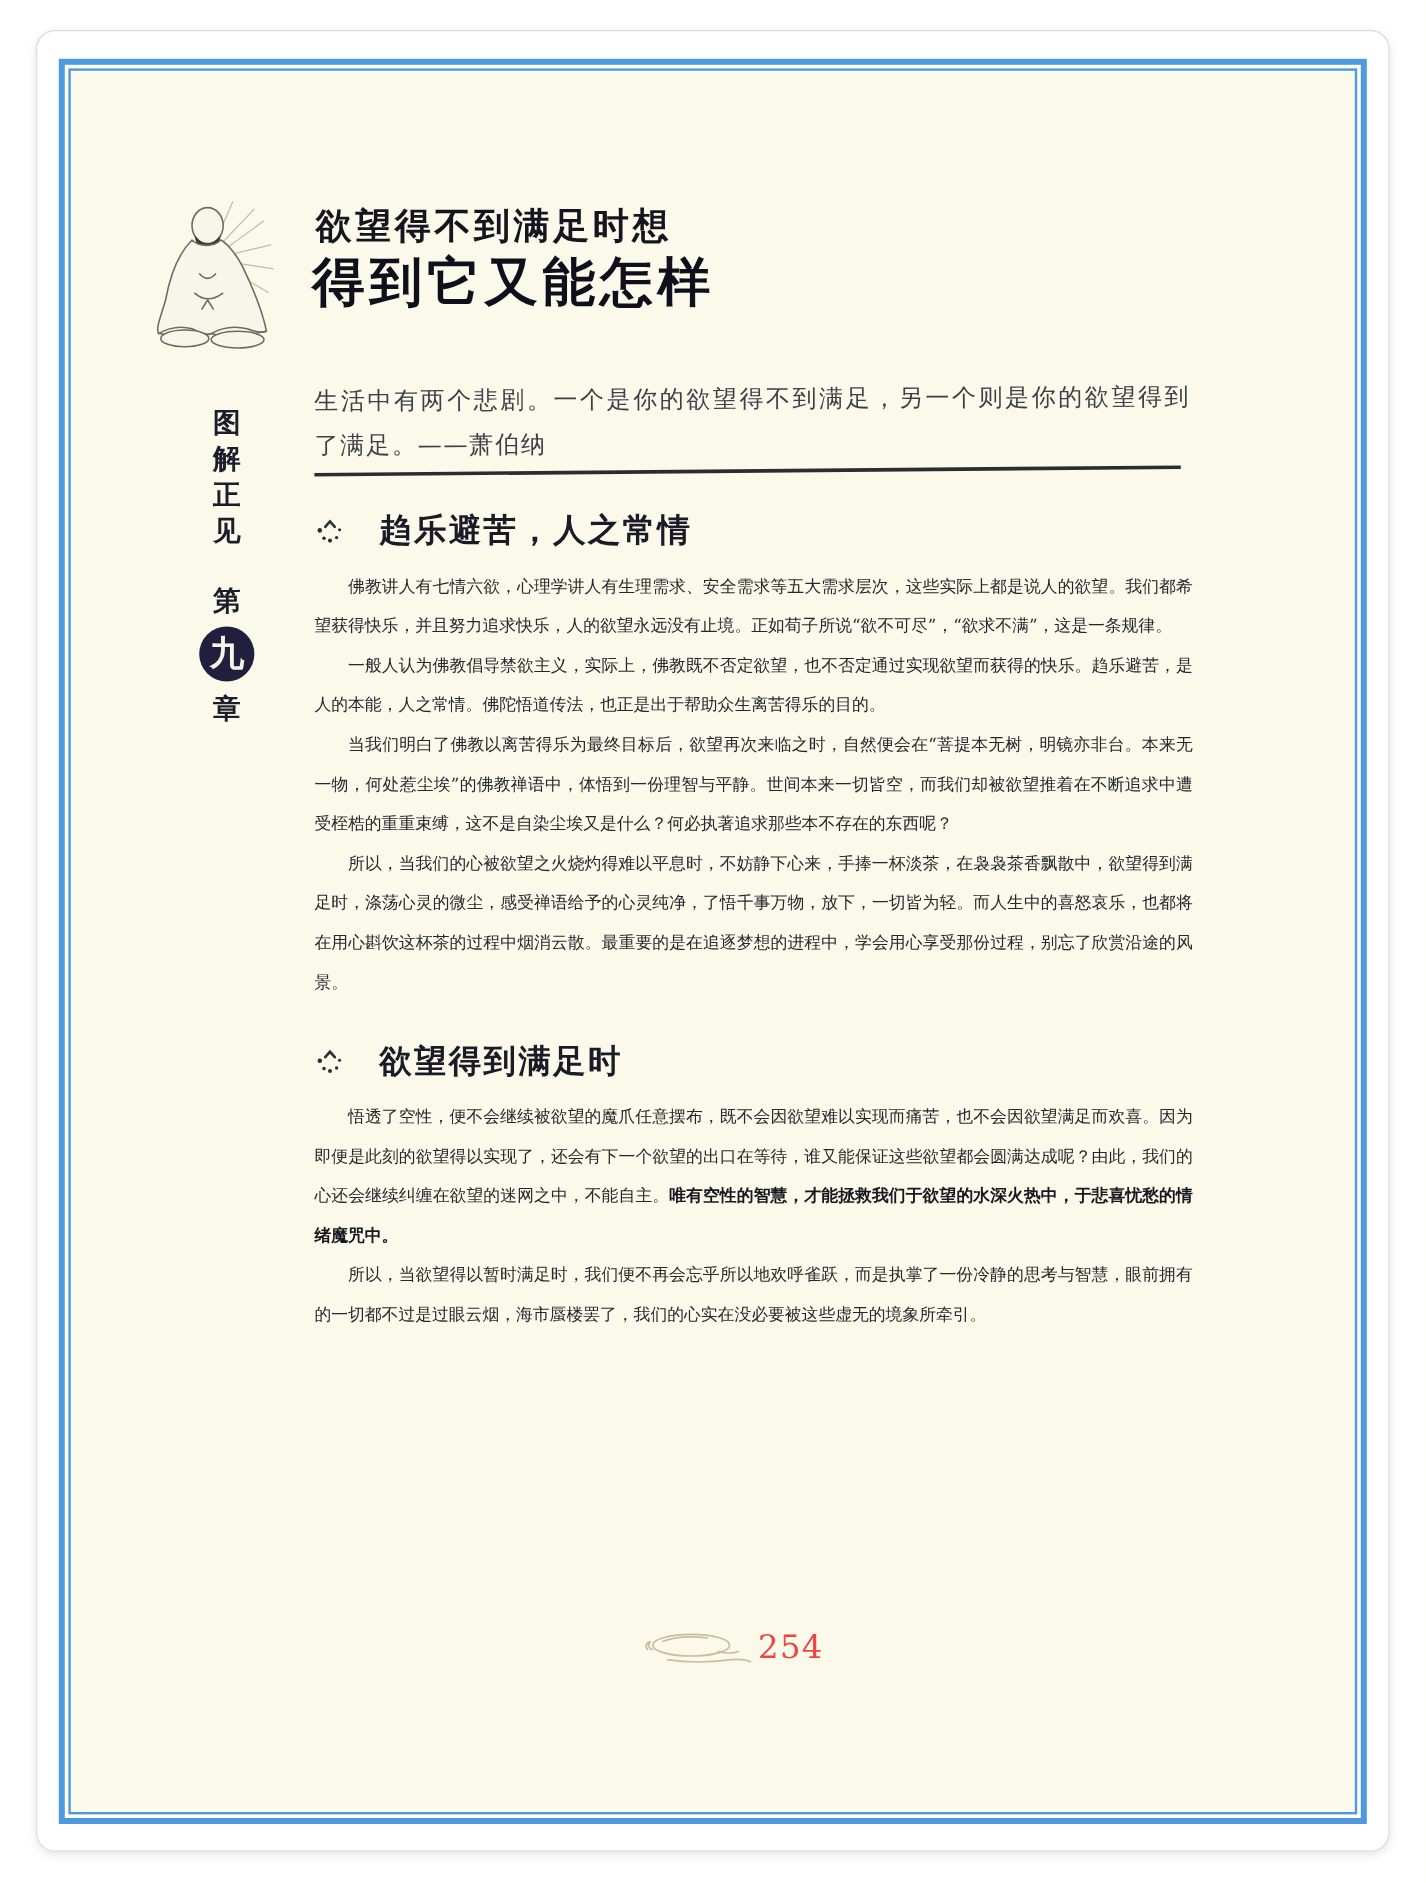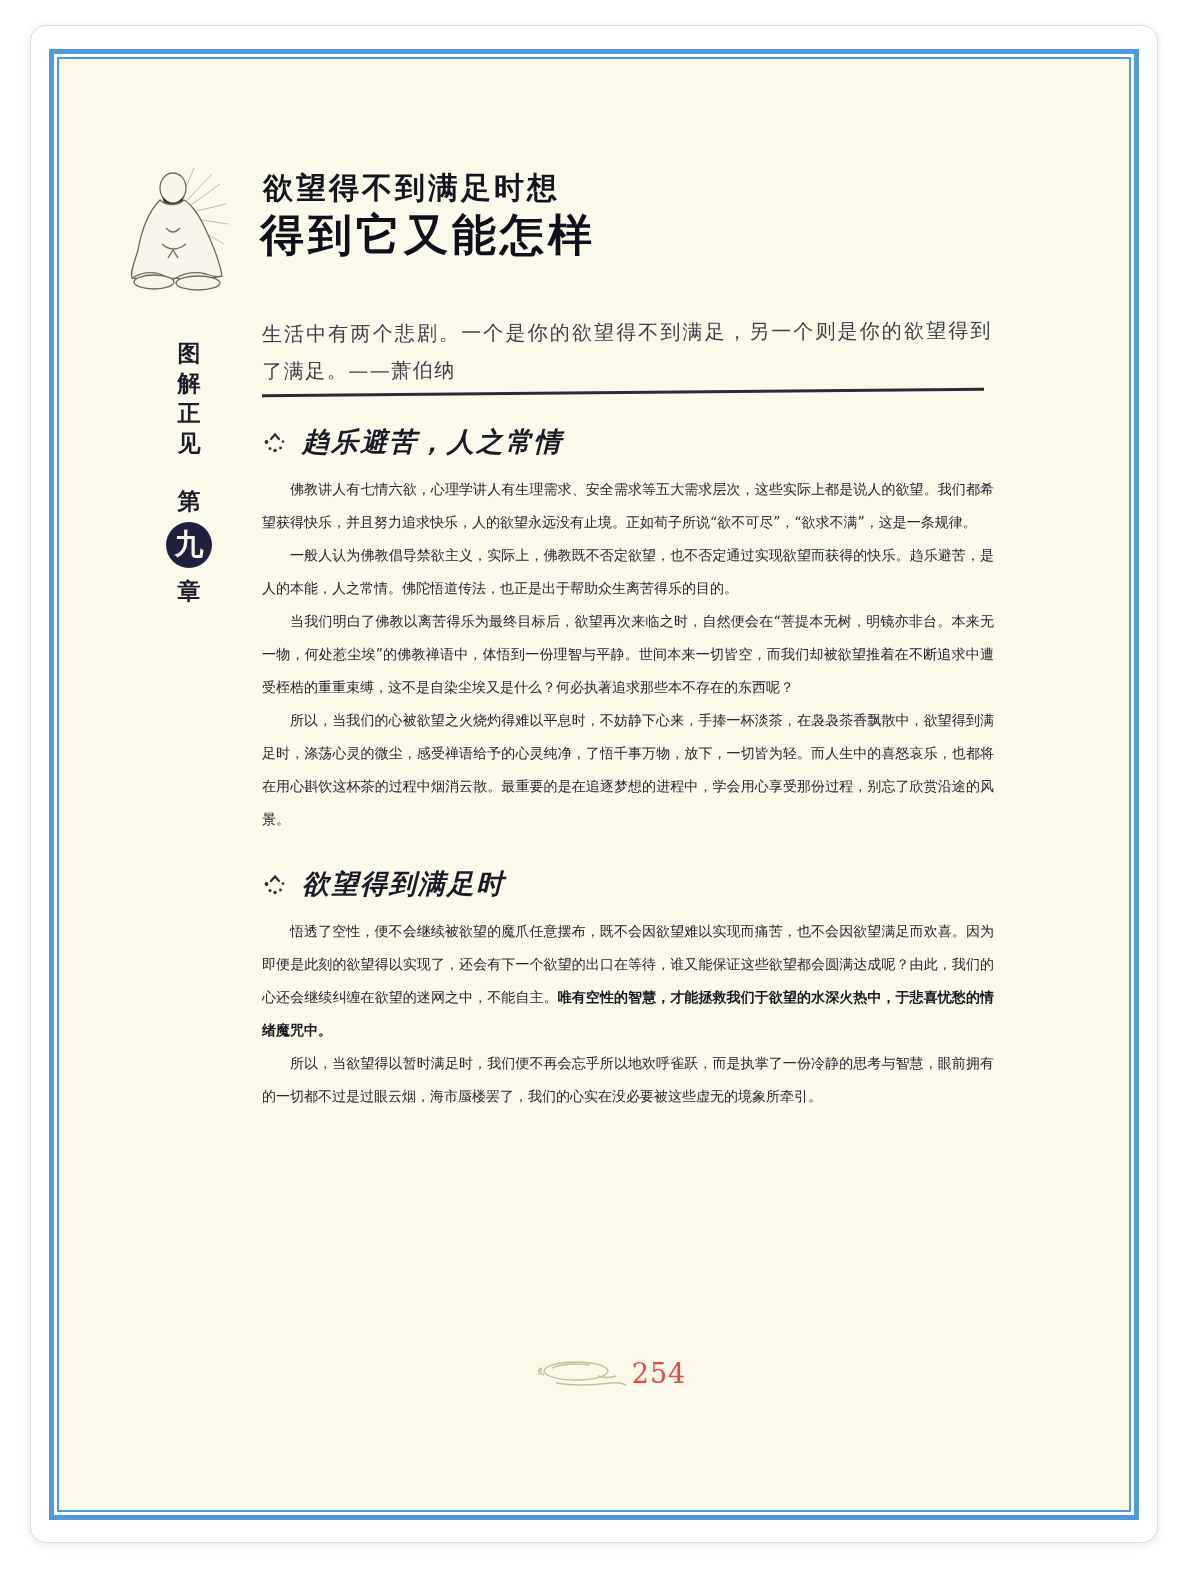--- a/index.html
+++ b/index.html
@@ -58,23 +58,23 @@
   .sidebar .gap { height:28px; }
   .chapter-badge {
     width:46px; height:46px; border-radius:50%;
     background:var(--chapter-badge, #20203e);
     color:#f6f4e8; display:flex; align-items:center; justify-content:center;
     font-size:29px; font-weight:700; margin:6px 0 8px 0;
   }
 
   .article { position:absolute; left:262px; top:424px; width:732px; color:#26262e; }
   .article h2 {
-    display:flex; align-items:center; gap:14px;
+    display:flex; align-items:center; gap:28px;
     font-size:27px; font-weight:700; color:#1b1b27;
-    letter-spacing:2px; margin:30px 0 13px 0;font-style:italic;
+    letter-spacing:2px; margin:30px 0 13px 0;
   }
   .article section:first-child h2 { margin-top:0; }
   .sec-icon { display:inline-flex; width:26px; height:26px; flex:0 0 auto; }
   .article p {
     font-size:14px; line-height:33px; text-indent:2em;
     text-align:justify; color:#26262e;
   }
   .article p b { font-weight:700; color:#17171f; }
 
   .footer {

